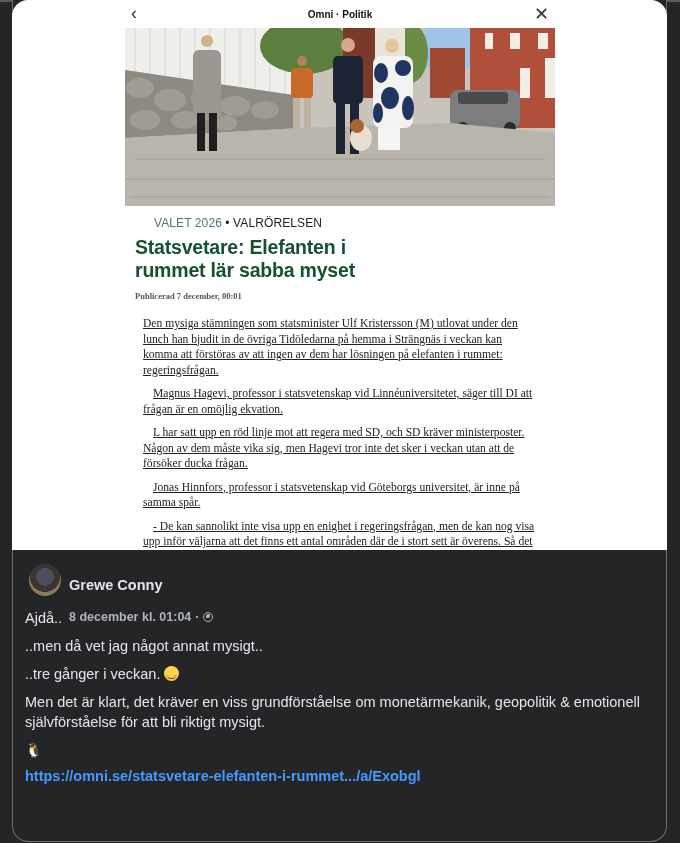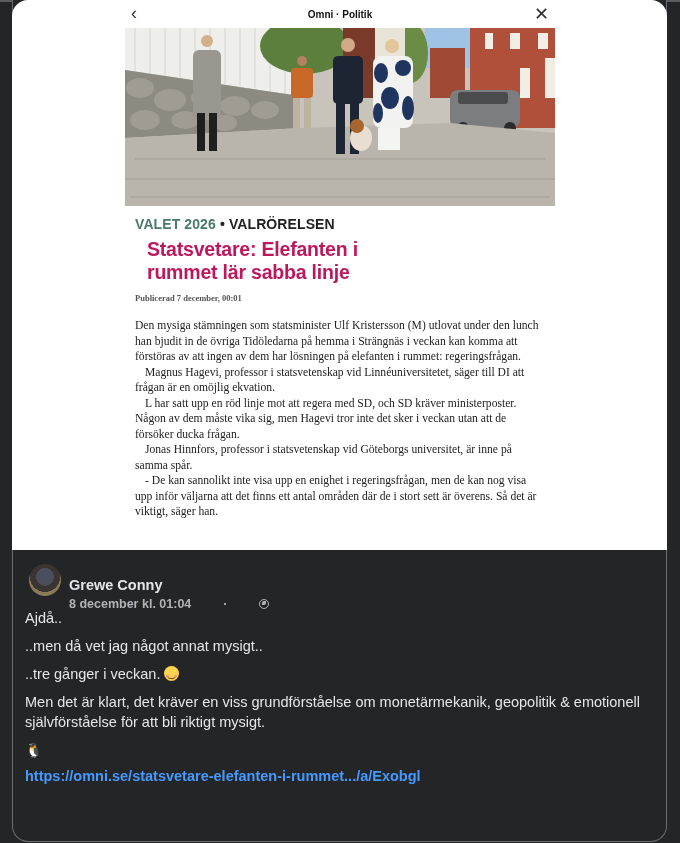--- a/index.html
+++ b/index.html
@@ -45,50 +45,50 @@
   }
   .article-header .title {
     font-size: 10px; font-weight: bold; color: #111;
   }
   .photo {
     position: relative; width: 430px; height: 178px; overflow: hidden;
     background: #bdb8b0;
   }
   .photo svg { display: block; }
   .article-body { padding: 10px 10px 0 10px; }
-  .kicker { font-size: 14px; font-weight: bold; color: #222; letter-spacing: 0.1px; margin-top: 0px; }
+  .kicker { font-size: 12px; font-weight: normal; color: #222; letter-spacing: 0.1px; margin-top: 0px; margin-left: 19px; }
   .kicker .kicker-accent { color: #4a7a6e; }
   .headline {
     font-family: "Liberation Sans", sans-serif; font-weight: bold;
-    font-size: 19.5px; line-height: 23px; color: #be185d; margin: 6px 0 8px 12px;
+    font-size: 19.5px; line-height: 23px; color: #14532d; margin: 6px 0 8px 0;
     letter-spacing: -0.2px;
   }
   .byline { font-size: 8.5px; color: #555; font-weight: bold; line-height: 12px; font-family: "Liberation Serif", serif; }
   .body-text {
     font-family: "Liberation Serif", serif; font-size: 11.6px; line-height: 15.5px; color: #222;
     margin-top: 14px;
   }
-  .body-text p { margin: 0; }
+  .body-text p { margin: 8px; text-decoration: underline; }
   .body-text p.indent { text-indent: 10px; }
 
   
   .post {
     position: absolute; left: 13px; top: 550px; width: 653px; height: 291px;
     color: #e4e6eb;
   }
   .post-header { position: absolute; left: 16px; top: 14px; display: flex; }
   .avatar {
     width: 32px; height: 32px; border-radius: 50%;
     background: radial-gradient(circle at 50% 40%, #4b4e5c 0 35%, #3a3532 36% 60%, #8a7a55 61%);
     overflow: hidden;
     cursor: pointer;
   }
   .author-block { margin-left: 8px; }
   .author { font-weight: bold; font-size: 14.5px; color: #e4e6eb; line-height: 18px; cursor: pointer; margin-top: 12px; }
-  .meta { font-size: 12.5px; color: #b0b3b8; font-weight: bold; line-height: 16px; margin-top: 2px; display: flex; align-items: center; gap: 28px; }
+  .meta { font-size: 12.5px; color: #b0b3b8; font-weight: bold; line-height: 16px; margin-top: 15px; display: flex; align-items: center; }
   .meta .dot { margin: 0 4px; }
   .globe {
     display: inline-block; width: 10px; height: 10px; border: 1.5px solid #b0b3b8; border-radius: 50%;
     box-sizing: border-box; position: relative;
   }
   .globe::after { content: ""; position: absolute; left: 2px; top: 1px; width: 4px; height: 4px; background: #b0b3b8; border-radius: 50% 0 50% 0; }
   .post-text { position: absolute; left: 12px; top: 58px; width: 630px; font-size: 14.5px; line-height: 20px; color: #e4e6eb; }
   .post-text p { margin: 0 0 8px 0; }
   .emoji {
     display: inline-block; width: 15px; height: 15px; border-radius: 50%;
@@ -205,21 +205,21 @@
         <rect x="253" y="100" width="22" height="22" fill="#f4f4f2"></rect>
       </svg>
     </div>
 
     <div class="article-body">
       <div class="kicker">
         <span class="kicker-accent">VALET 2026</span><span> • </span><span>VALRÖRELSEN</span>
       </div>
       <div class="headline">
         <div>Statsvetare: Elefanten i</div>
-        <div>rummet lär sabba linje</div>
+        <div>rummet lär sabba myset</div>
       </div>
       <div class="byline">Publicerad 7 december, 00:01</div>
       <div class="body-text">
         <p>Den mysiga stämningen som statsminister Ulf Kristersson (M) utlovat under den lunch han bjudit in de övriga Tidöledarna på hemma i Strängnäs i veckan kan komma att förstöras av att ingen av dem har lösningen på elefanten i rummet: regeringsfrågan.</p>
         <p class="indent">Magnus Hagevi, professor i statsvetenskap vid Linnéuniversitetet, säger till DI att frågan är en omöjlig ekvation.</p>
         <p class="indent">L har satt upp en röd linje mot att regera med SD, och SD kräver ministerposter. Någon av dem måste vika sig, men Hagevi tror inte det sker i veckan utan att de försöker ducka frågan.</p>
         <p class="indent">Jonas Hinnfors, professor i statsvetenskap vid Göteborgs universitet, är inne på samma spår.</p>
         <p class="indent">- De kan sannolikt inte visa upp en enighet i regeringsfrågan, men de kan nog visa upp inför väljarna att det finns ett antal områden där de i stort sett är överens. Så det är viktigt, säger han.</p>
       </div>
     </div>

